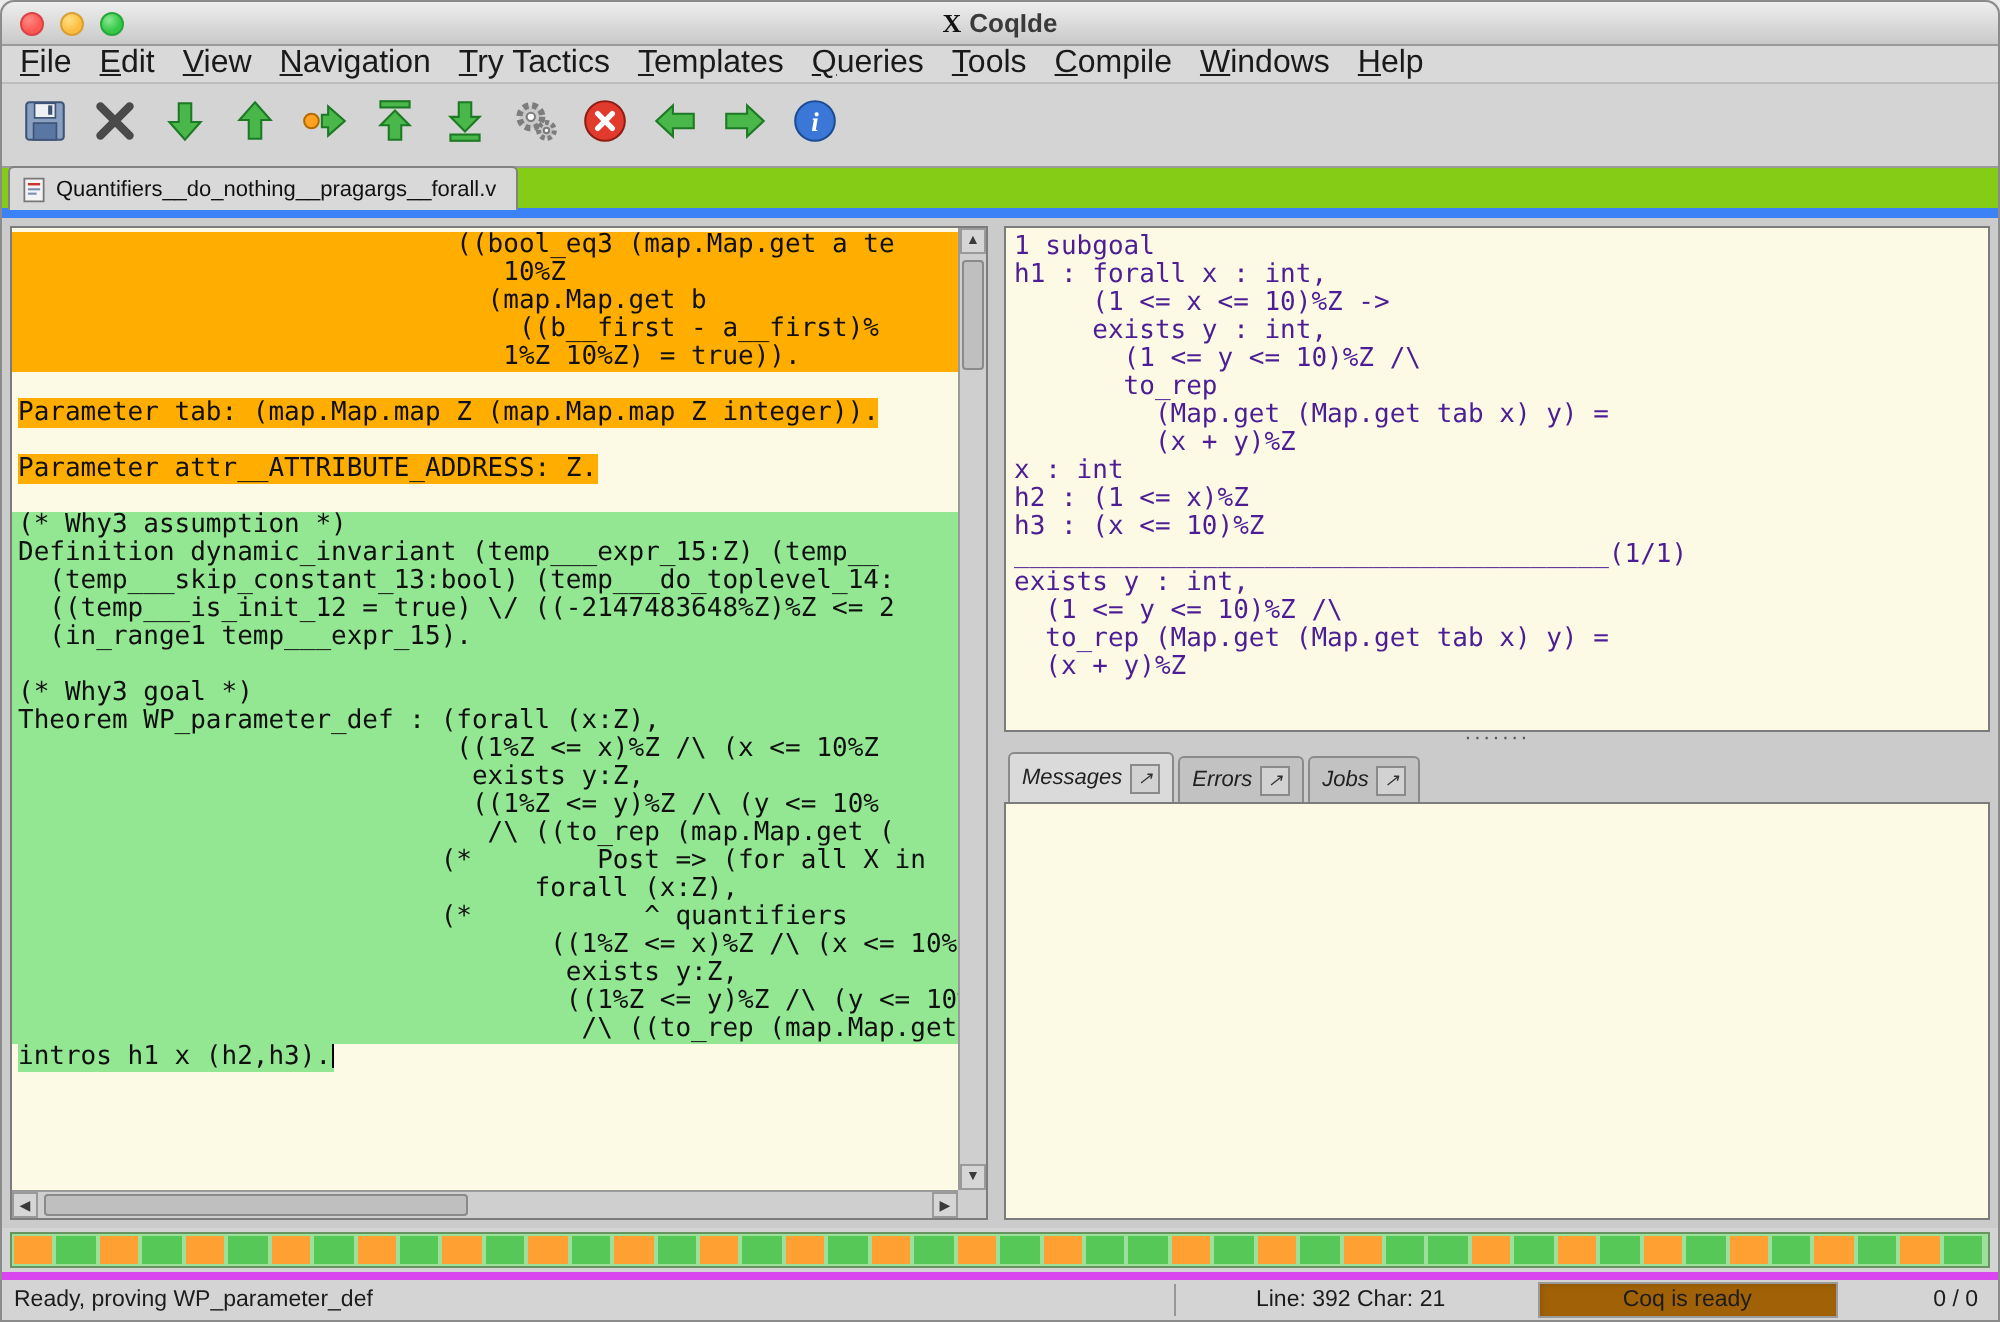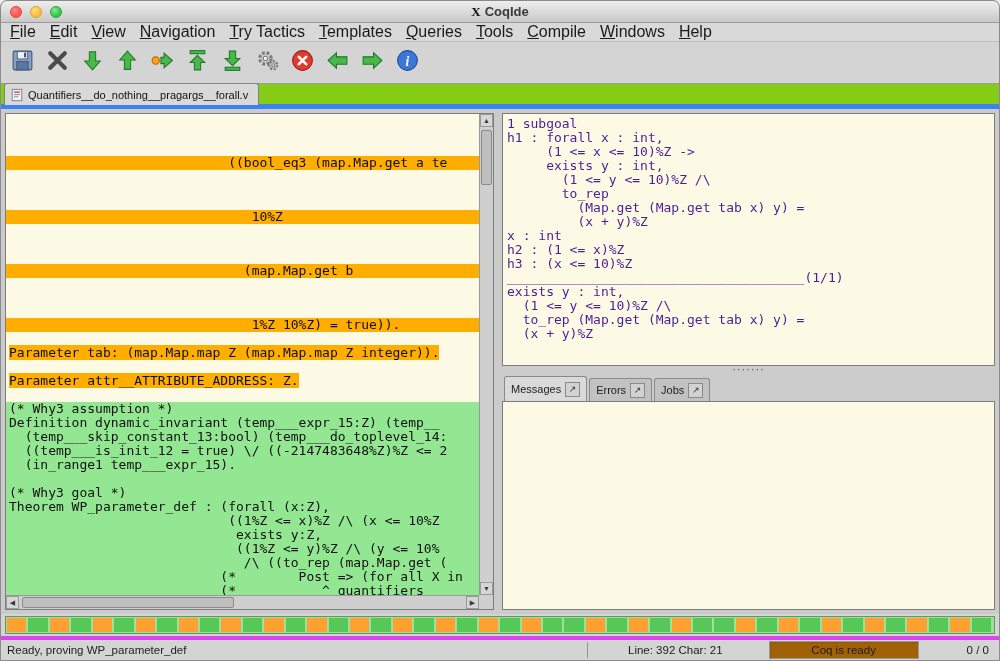--- a/index.html
+++ b/index.html
@@ -45,21 +45,21 @@
   
   .main { flex: 1 1 auto; min-height: 0; display: flex; background: #cbcbcb; padding: 4px; }
   .left-panel { width: 489px; flex: 0 0 489px; border: 1px solid #7c7c7c; background: var(--editor_bg,#fcfae4);
                 display: grid; grid-template-columns: 1fr 14px; grid-template-rows: 1fr 14px; }
   .splitter { width: 8px; flex: 0 0 8px; }
   .right-col { flex: 1 1 auto; display: flex; flex-direction: column; min-width: 0; }
 
   .editor { overflow: hidden; padding-top: 2px; background: var(--editor_bg,#fcfae4); }
   .line { height: 14px; white-space: pre; font: 13px/14px "DejaVu Sans Mono", monospace;
           color: #101010; padding-left: 3px; }
-  .line.orange { background: var(--processed,#ffae00); margin-top: 40px; }
+  .line.orange { background: var(--processed,#ffae00); }
   .line.green  { background: var(--proved,#93e793); }
   .line.orange-text { background: transparent; } .line.orange-text .txt { background: var(--processed,#ffae00); }
   .line.green-text  { background: transparent; } .line.green-text  .txt { background: var(--proved,#93e793); }
   .txt.cursor::after { content: ""; display: inline-block; width: 0; height: 12px;
                        border-left: 1.5px solid #000; vertical-align: -2px; }
 
   
   .vscroll { border-left: 1px solid #9a9a9a; background: #cfcfcf; display: flex; flex-direction: column; }
   .hscroll { border-top: 1px solid #9a9a9a; background: #cfcfcf; display: flex; }
   .sbtn { flex: 0 0 13px; background: #d6d6d6; border: 1px solid #9a9a9a; font-size: 7px;
@@ -74,21 +74,21 @@
   
   .goals { height: 253px; flex: 0 0 253px; border: 1px solid #7c7c7c; background: var(--editor_bg,#fcfae4);
            overflow: hidden; padding-top: 3px; }
   .gline { height: 14px; white-space: pre; font: 13px/14px "DejaVu Sans Mono", monospace;
            color: #4c1d95; padding-left: 4px; }
   .dots { height: 10px; flex: 0 0 10px; text-align: center; color: #555; font-size: 11px;
           line-height: 7px; letter-spacing: 1px; }
   .msg-tabs { height: 25px; flex: 0 0 25px; display: flex; align-items: flex-end; padding-left: 2px; }
   .mtab { height: 23px; background: #c2c2c2; border: 1px solid #8a8a8a; border-bottom: none;
           border-radius: 3px 3px 0 0; display: flex; align-items: center; gap: 4px;
-          padding: 0 6px; font-size: 11px; color: #222; margin-right: 2px; }
+          padding: 0 6px; font-size: 11px; color: #222; margin-right: 2px; font-style: italic; }
   .mtab.active { background: #dadada; height: 25px; }
   .detach { width: 15px; height: 15px; border: 1px solid #8a8a8a; background: #d2d2d2;
             font-size: 9px; line-height: 13px; text-align: center; color: #333; }
   .messages { flex: 1 1 auto; border: 1px solid #7c7c7c; background: var(--editor_bg,#fcfae4);
               font: 13px/14px "DejaVu Sans Mono", monospace; padding: 3px; }
 
   
   .progress { height: 18px; flex: 0 0 18px; margin: 2px 4px; border: 1px solid #67955f;
               background: var(--bar_bg,#9ce09c); display: flex; padding: 1px; }
   .seg { flex: 1 1 auto; margin-right: 2px; }
@@ -223,41 +223,42 @@
   </div>
 
   <div class="main">
 
     <div class="left-panel">
       <div class="editor">
 
       <div class="line orange"><span class="txt">                            ((bool_eq3 (map.Map.get a te</span></div>
           <div class="line orange"><span class="txt">                               10%Z</span></div>
           <div class="line orange"><span class="txt">                              (map.Map.get b</span></div>
+          <div class="line orange"><span class="txt">                                ((b__first - a__first)%</span></div>
           <div class="line orange"><span class="txt">                               1%Z 10%Z) = true)).</span></div>
           <div class="line none"><span class="txt"></span></div>
           <div class="line orange-text"><span class="txt">Parameter tab: (map.Map.map Z (map.Map.map Z integer)).</span></div>
           <div class="line none"><span class="txt"></span></div>
           <div class="line orange-text"><span class="txt">Parameter attr__ATTRIBUTE_ADDRESS: Z.</span></div>
           <div class="line none"><span class="txt"></span></div>
           <div class="line green"><span class="txt">(* Why3 assumption *)</span></div>
           <div class="line green"><span class="txt">Definition dynamic_invariant (temp___expr_15:Z) (temp__</span></div>
           <div class="line green"><span class="txt">  (temp___skip_constant_13:bool) (temp___do_toplevel_14:</span></div>
           <div class="line green"><span class="txt">  ((temp___is_init_12 = true) \/ ((-2147483648%Z)%Z &lt;= 2</span></div>
           <div class="line green"><span class="txt">  (in_range1 temp___expr_15).</span></div>
           <div class="line green"><span class="txt"></span></div>
           <div class="line green"><span class="txt">(* Why3 goal *)</span></div>
           <div class="line green"><span class="txt">Theorem WP_parameter_def : (forall (x:Z),</span></div>
           <div class="line green"><span class="txt">                            ((1%Z &lt;= x)%Z /\ (x &lt;= 10%Z</span></div>
           <div class="line green"><span class="txt">                             exists y:Z,</span></div>
           <div class="line green"><span class="txt">                             ((1%Z &lt;= y)%Z /\ (y &lt;= 10%</span></div>
           <div class="line green"><span class="txt">                              /\ ((to_rep (map.Map.get (</span></div>
           <div class="line green"><span class="txt">                           (*        Post =&gt; (for all X in</span></div>
+          <div class="line green"><span class="txt">                                 forall (x:Z),</span></div>
           <div class="line green"><span class="txt">                           (*           ^ quantifiers</span></div>
-          <div class="line green"><span class="txt">                                 forall (x:Z),</span></div>
           <div class="line green"><span class="txt">                                  ((1%Z &lt;= x)%Z /\ (x &lt;= 10%Z</span></div>
           <div class="line green"><span class="txt">                                   exists y:Z,</span></div>
           <div class="line green"><span class="txt">                                   ((1%Z &lt;= y)%Z /\ (y &lt;= 10%Z</span></div>
           <div class="line green"><span class="txt">                                    /\ ((to_rep (map.Map.get (m</span></div>
           <div class="line green-text"><span class="txt cursor">intros h1 x (h2,h3).</span></div>
           <div class="line none"><span class="txt"></span></div>
         </div>
       <div class="vscroll">
         <div class="sbtn">▲</div>
         <div class="strack">

